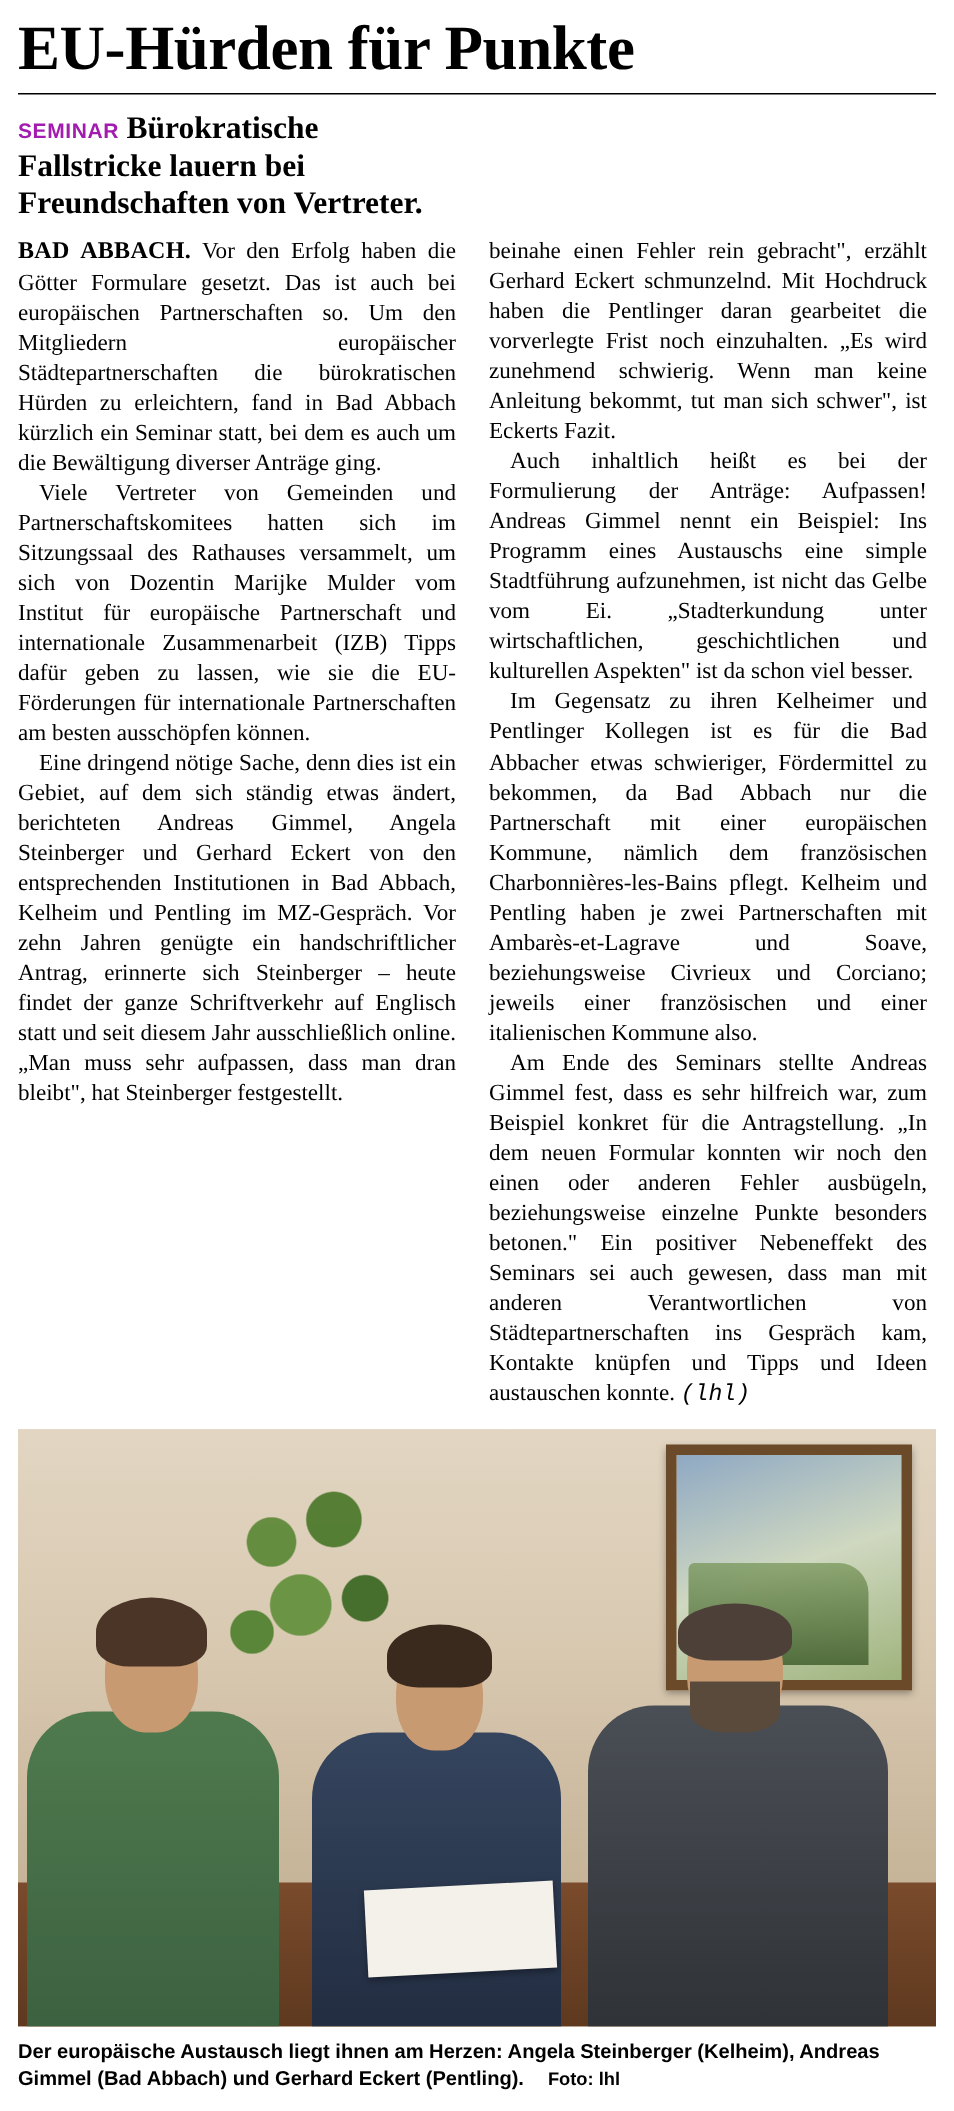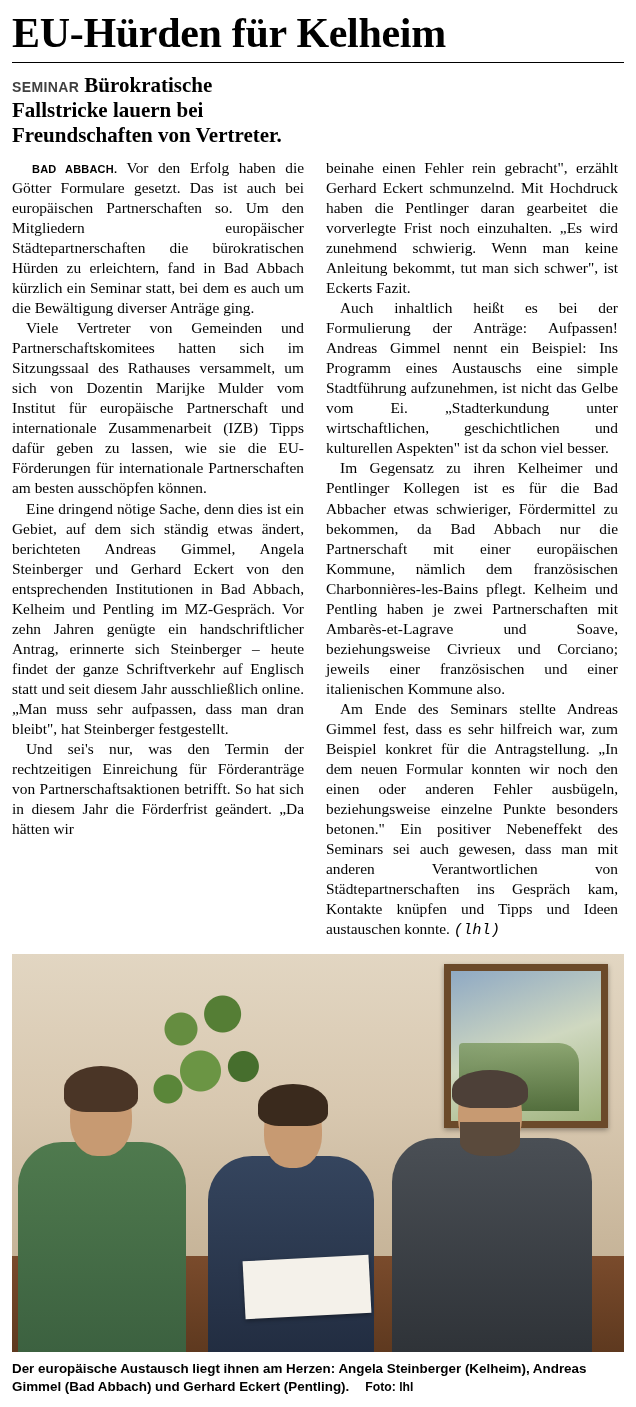--- a/index.html
+++ b/index.html
@@ -38,21 +38,21 @@
     font-weight: bold;
     font-family: "Liberation Serif", serif;
     width: 292px;
     margin: 0 0 10px 0;
   }
   .kicker {
     font-family: "Liberation Sans", sans-serif;
     font-weight: bold;
     font-size: 14px;
     letter-spacing: 0.4px;
-    color: #404040;
+    color: #a21caf;
     margin-right: 5px;
   }
   .columns {
     display: flex;
     gap: 22px;
     align-items: flex-start;
   }
   .col {
     width: 292px;
     font-size: 15.4px;
@@ -62,25 +62,24 @@
     -webkit-hyphens: auto;
   }
   .col p {
     margin: 0;
     text-indent: 14px;
   }
   .col p.first {
     text-indent: 0;
   }
   .dateline {
-    font-family: Liberation Sans, sans-serif;
-    font-weight: bold;
-    font-size: 11px;
+    font-family: Liberation Serif, serif;
+    font-weight: bold;
+    font-size: 16px;
     letter-spacing: 0.2px;
-    margin-left: 20px;
   }
   .col-right {
     margin-top: 0;
   }
   .signature {
     font-style: italic;
     font-family: Liberation Mono, monospace;
   }
   .photo-wrap {
     margin-top: 14px;
@@ -194,34 +193,33 @@
     font-size: 12.2px;
     margin-left: 16px;
     white-space: nowrap;
   }
 </style>
 </head>
 <body>
 
 <div class="page">
 
-  <h1 class="headline">EU-Hürden für Kelheim</h1>
+  <h1 class="headline">EU-Hürden für Punkte</h1>
   <div class="rule"></div>
 
   <div class="teaser">
     <span class="kicker">SEMINAR</span><span>Bürokratische Fallstricke lauern bei Freundschaften von Vertreter.</span>
   </div>
 
   <div class="columns">
 
     <div class="col col-left">
       <p class="first"><span class="dateline">BAD ABBACH.</span> <span>Vor den Erfolg haben die Götter Formulare gesetzt. Das ist auch bei europäischen Partnerschaften so. Um den Mitgliedern europäischer Städtepartnerschaften die bürokratischen Hürden zu erleichtern, fand in Bad Abbach kürzlich ein Seminar statt, bei dem es auch um die Bewältigung diverser Anträge ging.</span></p>
       <p>Viele Vertreter von Gemeinden und Partnerschaftskomitees hatten sich im Sitzungssaal des Rathauses versammelt, um sich von Dozentin Marijke Mulder vom Institut für europäische Partnerschaft und internationale Zusammenarbeit (IZB) Tipps dafür geben zu lassen, wie sie die EU-Förderungen für internationale Partnerschaften am besten ausschöpfen können.</p>
       <p>Eine dringend nötige Sache, denn dies ist ein Gebiet, auf dem sich ständig etwas ändert, berichteten Andreas Gimmel, Angela Steinberger und Gerhard Eckert von den entsprechenden Institutionen in Bad Abbach, Kelheim und Pentling im MZ-Gespräch. Vor zehn Jahren genügte ein handschriftlicher Antrag, erinnerte sich Steinberger – heute findet der ganze Schriftverkehr auf Englisch statt und seit diesem Jahr ausschließlich online. „Man muss sehr aufpassen, dass man dran bleibt", hat Steinberger festgestellt.</p>
-      <p>Und sei's nur, was den Termin der rechtzeitigen Einreichung für Förderanträge von Partnerschaftsaktionen betrifft. So hat sich in diesem Jahr die Förderfrist geändert. „Da hätten wir</p>
     </div>
 
     <div class="col col-right">
       <p class="first">beinahe einen Fehler rein gebracht", erzählt Gerhard Eckert schmunzelnd. Mit Hochdruck haben die Pentlinger daran gearbeitet die vorverlegte Frist noch einzuhalten. „Es wird zunehmend schwierig. Wenn man keine Anleitung bekommt, tut man sich schwer", ist Eckerts Fazit.</p>
       <p>Auch inhaltlich heißt es bei der Formulierung der Anträge: Aufpassen! Andreas Gimmel nennt ein Beispiel: Ins Programm eines Austauschs eine simple Stadtführung aufzunehmen, ist nicht das Gelbe vom Ei. „Stadterkundung unter wirtschaftlichen, geschichtlichen und kulturellen Aspekten" ist da schon viel besser.</p>
       <p>Im Gegensatz zu ihren Kelheimer und Pentlinger Kollegen ist es für die Bad Abbacher etwas schwieriger, Fördermittel zu bekommen, da Bad Abbach nur die Partnerschaft mit einer europäischen Kommune, nämlich dem französischen Charbonnières-les-Bains pflegt. Kelheim und Pentling haben je zwei Partnerschaften mit Ambarès-et-Lagrave und Soave, beziehungsweise Civrieux und Corciano; jeweils einer französischen und einer italienischen Kommune also.</p>
       <p><span>Am Ende des Seminars stellte Andreas Gimmel fest, dass es sehr hilfreich war, zum Beispiel konkret für die Antragstellung. „In dem neuen Formular konnten wir noch den einen oder anderen Fehler ausbügeln, beziehungsweise einzelne Punkte besonders betonen." Ein positiver Nebeneffekt des Seminars sei auch gewesen, dass man mit anderen Verantwortlichen von Städtepartnerschaften ins Gespräch kam, Kontakte knüpfen und Tipps und Ideen austauschen konnte.</span> <span class="signature">(lhl)</span></p>
     </div>
 
   </div>

